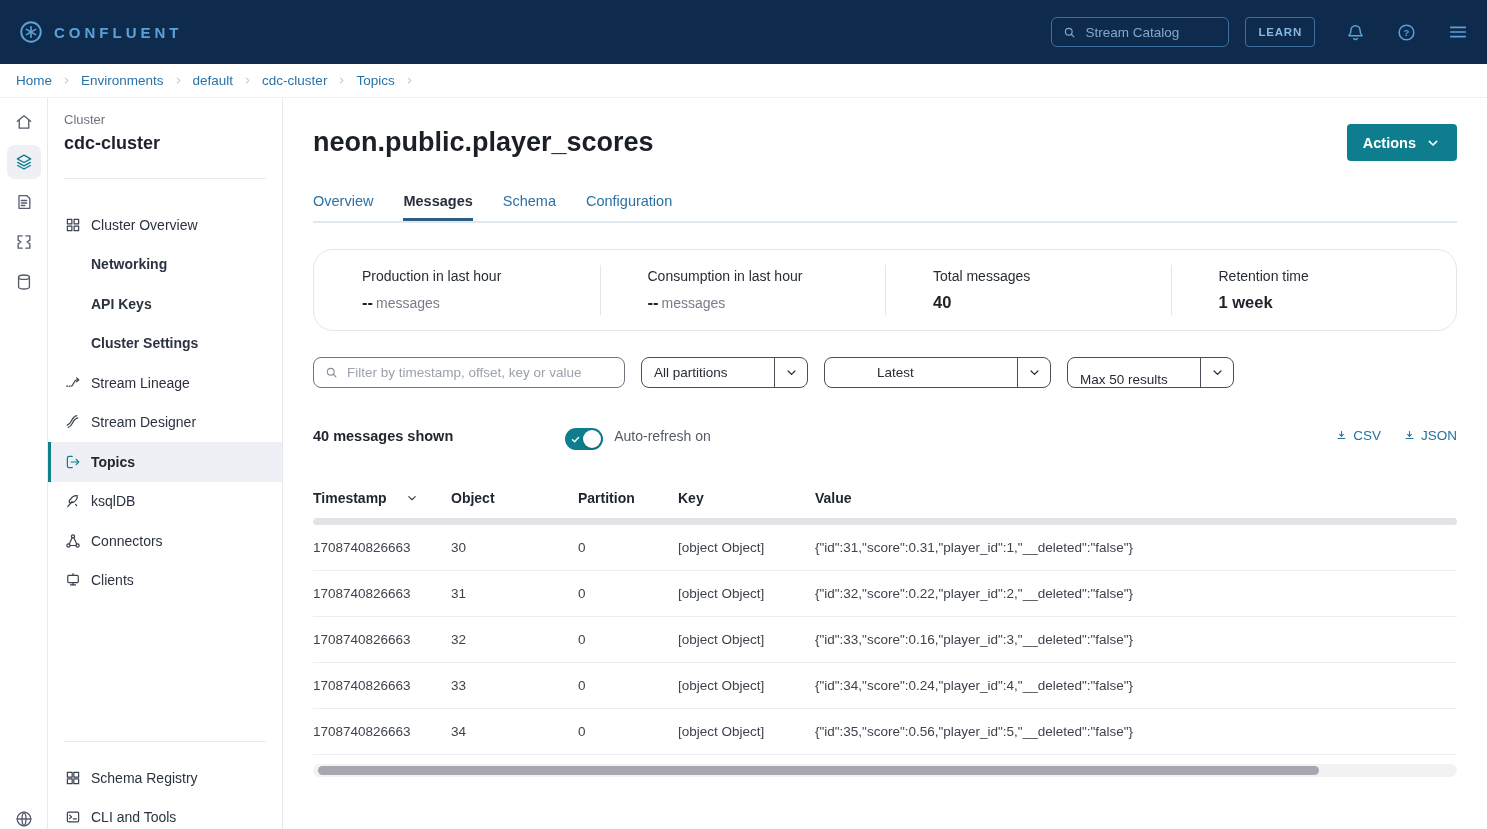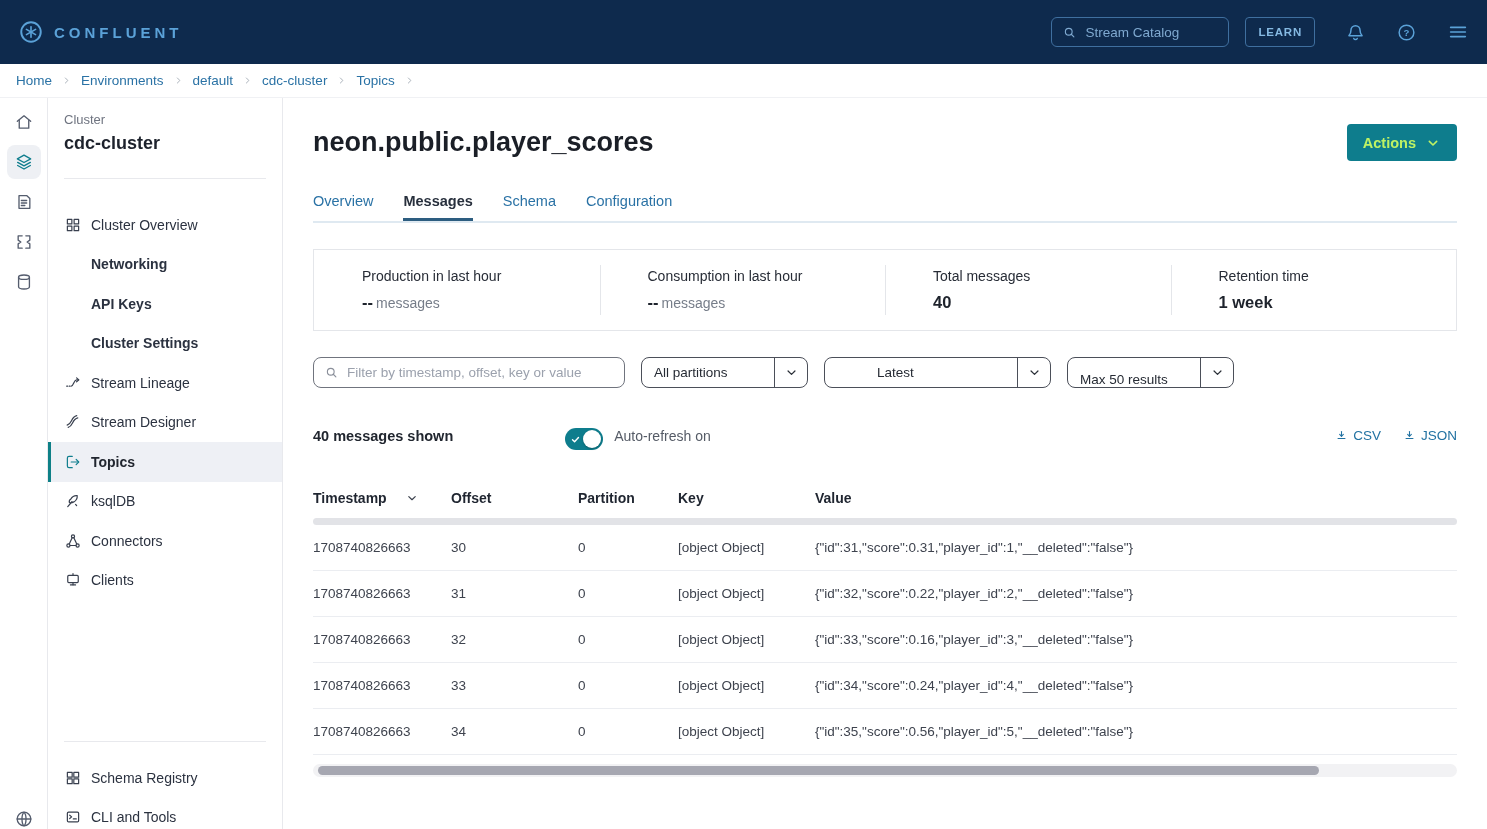--- a/index.html
+++ b/index.html
@@ -47,27 +47,27 @@
   .side-item.active { background:#eef0f5; box-shadow:inset 3px 0 0 #0e8087; }
   .side-item.active .side-icon { color:#0e7d8d; }
   .side-item.active .side-label { font-weight:700; color:#21262f; }
   .side-spacer { flex:1; }
   .side-footer { padding-bottom:4px; }
 
   
   .main { flex:1; padding:0 30px; position:relative; overflow:hidden; }
   .main-head { display:flex; align-items:center; justify-content:space-between; margin-top:26px; }
   .page-title { font-size:27px; font-weight:700; color:#1b1f27; }
-  .actions-btn { height:37px; padding:0 16px; background:#0e7d8d; border:none; border-radius:4px; color:#bef264; font-size:14.5px; font-weight:600; font-family:inherit; display:flex; align-items:center; gap:9px; cursor:pointer; }
+  .actions-btn { height:37px; padding:0 16px; background:#0e7d8d; border:none; border-radius:4px; color:#ffffff; font-size:14.5px; font-weight:600; font-family:inherit; display:flex; align-items:center; gap:9px; cursor:pointer; }
 
   .tabs { display:flex; gap:30px; margin-top:32px; border-bottom:2px solid #dfe9f1; }
   .tab { font-size:14.5px; color:#2a72a5; padding-bottom:12px; cursor:pointer; }
   .tab.active { color:#28303d; font-weight:600; box-shadow:inset 0 -3px 0 #2d5d80; }
 
-  .stats { margin-top:26px; border:1px solid #e4e6ea; border-radius:0; height:82px; display:grid; grid-template-columns:repeat(4,1fr); align-items:center; }
+  .stats { margin-top:26px; border:1px solid #e4e6ea; border-radius:20px; height:82px; display:grid; grid-template-columns:repeat(4,1fr); align-items:center; }
   .stat { padding-left:48px; position:relative; }
   .stat + .stat::before { content:''; position:absolute; left:0; top:-3px; bottom:-3px; width:1px; background:#e4e6ea; }
   .stat-label { font-size:14px; color:#272c36; }
   .stat-line { margin-top:9px; }
   .stat-value { font-size:16.5px; font-weight:700; color:#1e232c; }
   .stat-suffix { font-size:14px; color:#767d89; margin-left:3px; }
 
   .filters { display:flex; gap:16px; margin-top:26px; }
   .filter-search { width:312px; height:31px; border:1px solid #70747e; border-radius:8px; display:flex; align-items:center; gap:8px; padding:0 10px; color:#8a8f9a; }
   .filter-search input { border:none; outline:none; font-size:13.5px; color:#3c414c; width:250px; font-family:inherit; background:transparent; }
@@ -478,21 +478,21 @@
         <div class="thead" id="thead">
             <div class="th col-ts">
               <span>Timestamp</span>
               <span style="display:flex;color:#3a404c;">
                 <svg width="14" height="14" viewBox="0 0 24 24" fill="none" stroke="currentColor" stroke-width="2" stroke-linecap="round" stroke-linejoin="round">
                   <path d="M6.5 9.5 12 15l5.5-5.5"></path>
                 </svg>
               </span>
             </div>
             <div class="th col-off">
-              <span>Offset</span>
+              <span>Object</span>
             </div>
             <div class="th col-part">
               <span>Partition</span>
             </div>
             <div class="th col-key">
               <span>Key</span>
             </div>
             <div class="th col-val">
               <span>Value</span>
             </div>

